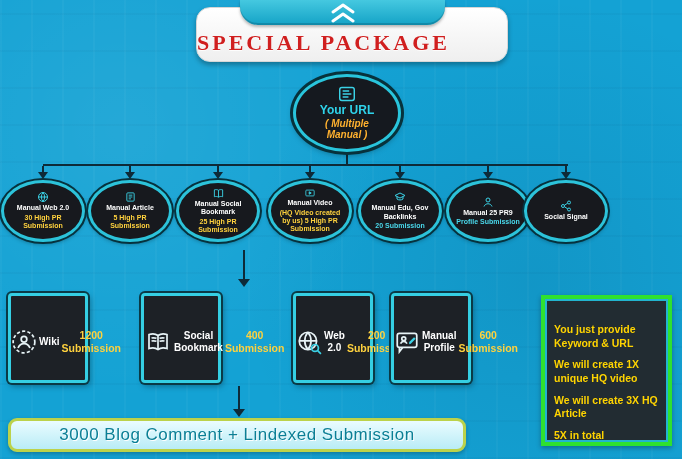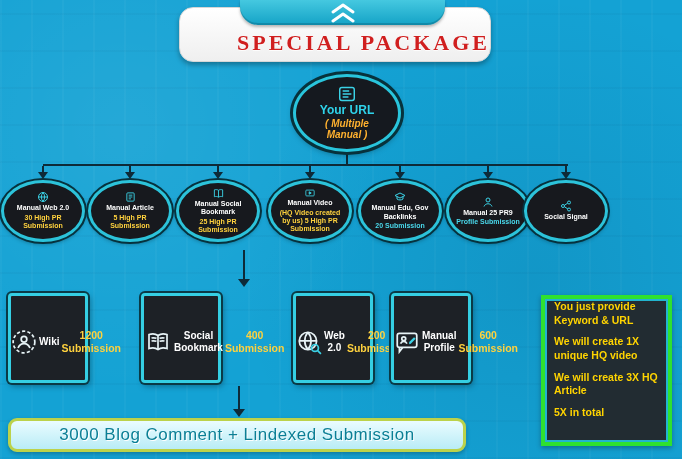--- a/index.html
+++ b/index.html
@@ -11,25 +11,25 @@
     background:
       radial-gradient(circle at 18% 28%, rgba(255,255,255,.07), transparent 42%),
       radial-gradient(circle at 78% 62%, rgba(0,45,80,.10), transparent 48%),
       repeating-linear-gradient(90deg, rgba(255,255,255,.03) 0 2px, transparent 2px 31px),
       repeating-linear-gradient(0deg, rgba(0,50,90,.04) 0 2px, transparent 2px 37px),
       #14a2d4;
   }
 
   
   .title-card {
-    position:absolute; left:179px; top:7px; width:312px; height:55px;
+    position:absolute; left:196px; top:7px; width:312px; height:55px;
     background: linear-gradient(#ffffff, #efefef);
     border:1px solid #d6d6d6; border-radius:14px;
     box-shadow: 0 3px 5px rgba(0,0,0,.30);
-    display:flex; align-items:center; justify-content:flex-end;
+    display:flex; align-items:center; justify-content:flex-start;
     padding-top:16px; z-index:2;
   }
   .title-text {
     font-family: "Liberation Serif", serif;
     font-size:22px; font-weight:bold; letter-spacing:3px;
     color:#d01f1f; text-shadow: 0 1px 0 rgba(255,255,255,.8);
     white-space:nowrap;
   }
   .ribbon {
     position:absolute; left:240px; top:0; width:205px; height:25px;
@@ -94,21 +94,21 @@
   .bottom-text {
     color:#0b7f95; font-weight:normal; font-size:17px; letter-spacing:.5px;
     text-shadow: 1px 1px 0 #ffffff; white-space:nowrap;
   }
 
   
   .info-box {
     position:absolute; left:541px; top:295px; width:131px; height:151px;
     background:#222c32; border:4px solid #2fe12f;
     box-shadow: inset 0 0 0 2px #22b4cf, 0 2px 5px rgba(0,0,0,.3);
-    padding:1px 9px;
+    padding:24px 9px;
   }
   .info-box p { color:#ffd400; font-weight:bold; font-size:10.5px; line-height:1.3; margin-bottom:8px; }
   .info-box p:last-child { margin-bottom:0; }
 
   .icon { display:inline-flex; line-height:0; }
 </style>
 </head>
 <body>
 
 <div class="stage">

